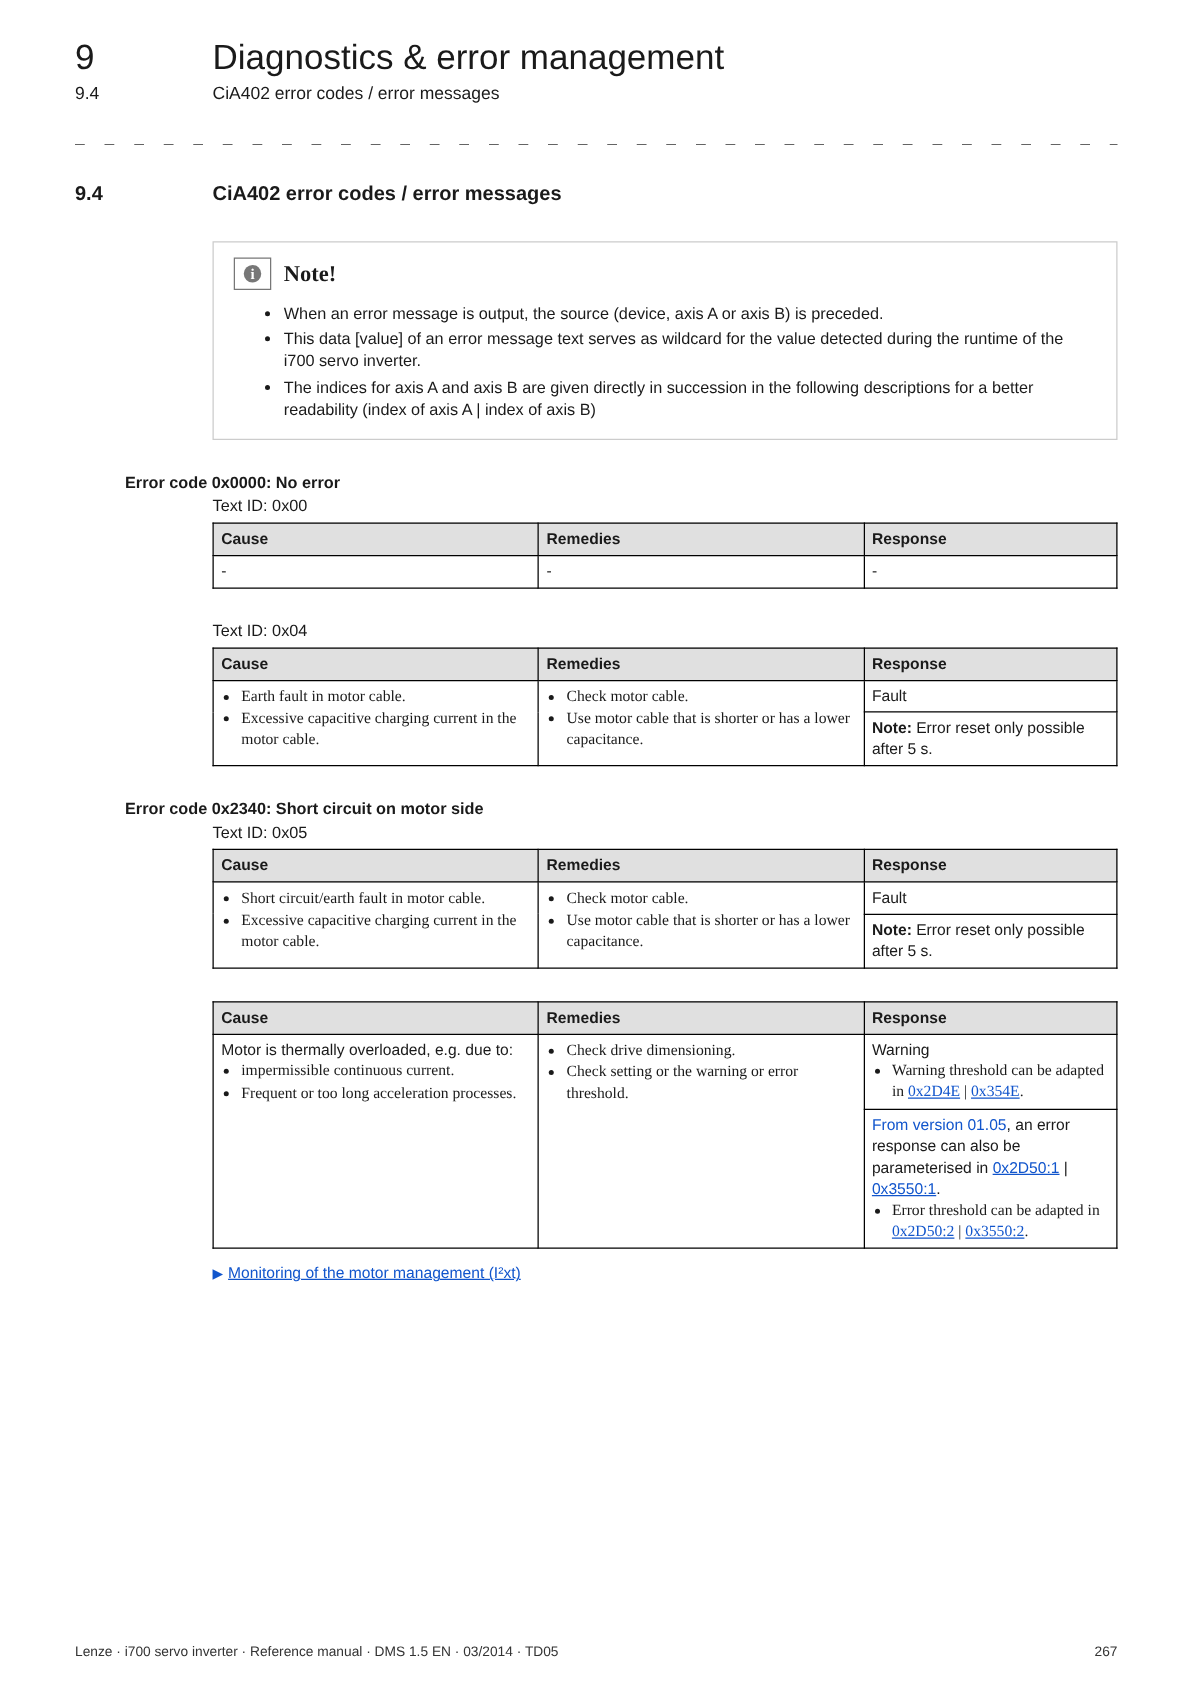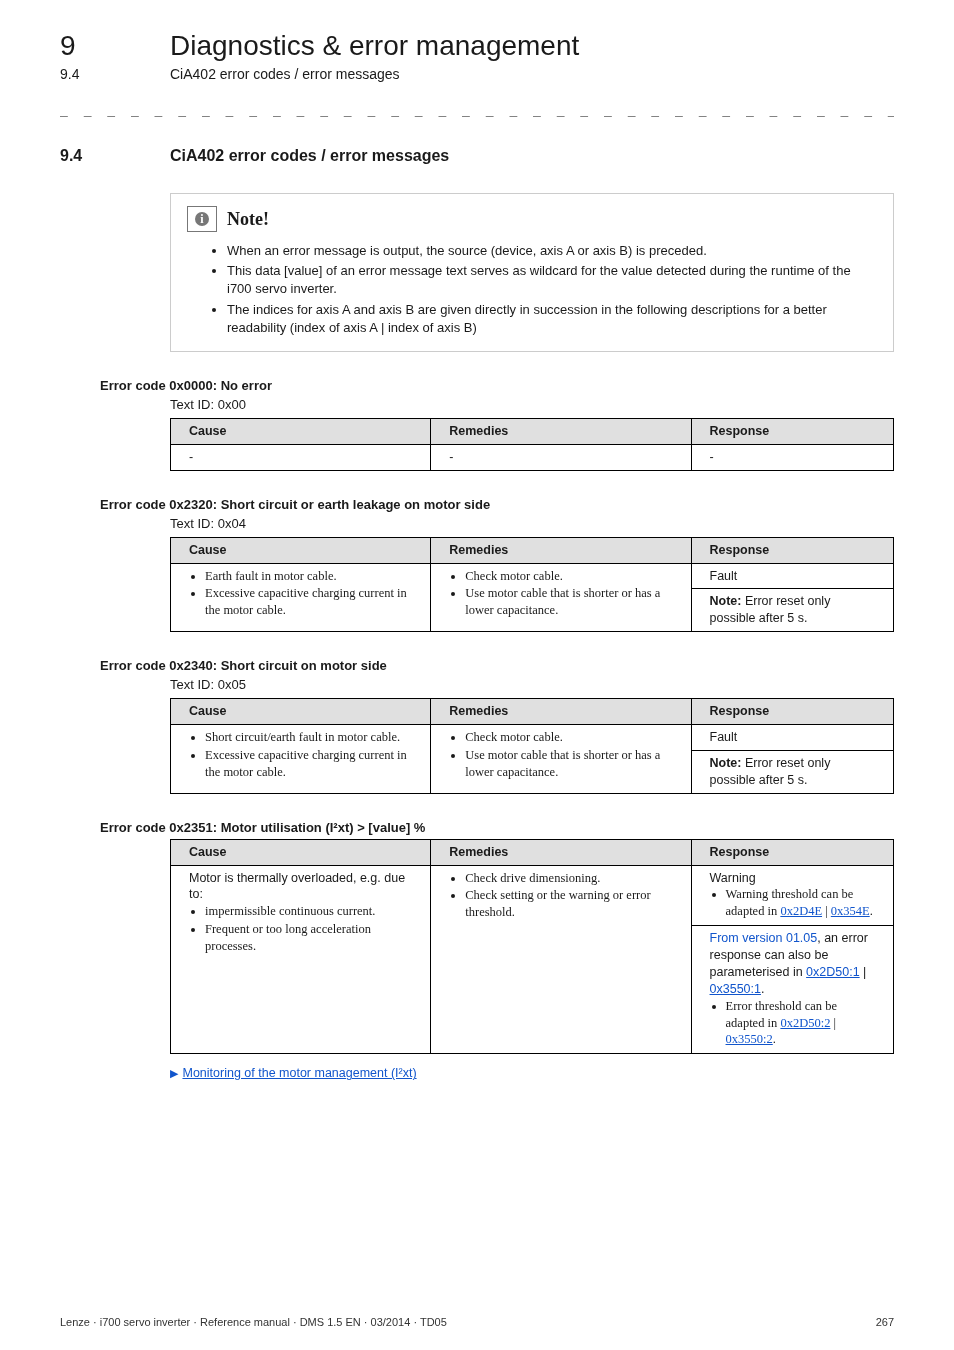--- a/index.html
+++ b/index.html
@@ -137,21 +137,21 @@
     margin-bottom: 6px;
   }
   table.remedy {
     border-collapse: collapse;
     width: 100%;
     margin-bottom: 26px;
     table-layout: fixed;
   }
   table.remedy th, table.remedy td {
     border: 1px solid var(--border-color);
-    padding: 4px 18px;
+    padding: 4px 6px;
     text-align: left;
     vertical-align: top;
     font-size: 12.5px;
     line-height: 1.35;
   }
   table.remedy th {
     background: var(--grey-bg);
     font-weight: 700;
   }
   table.remedy .col-cause { width: 36%; }
@@ -250,21 +250,20 @@
       </tr>
       <tr>
         <td>-</td>
         <td>-</td>
         <td>-</td>
       </tr>
     </tbody>
       </table>
   </div>
 
-  <div class="error-heading">Error code 0x2320: Short circuit or earth leakage on motor side</div>
   <div class="indented-block">
     <div class="textid">Text ID: 0x04</div>
     <table class="remedy">
       <colgroup>
           <col class="col-cause">
           <col class="col-rem">
           <col class="col-resp">
         </colgroup>
       <tbody>
           <tr>
@@ -328,21 +327,20 @@
       </tr>
       <tr>
         <td>
           <strong>Note:</strong><span> Error reset only possible after 5 s.</span>
         </td>
       </tr>
     </tbody>
       </table>
   </div>
 
-  <div class="error-heading">Error code 0x2351: Motor utilisation (I²xt) &gt; [value] %</div>
   <div class="indented-block">
     <table class="remedy">
       <colgroup>
           <col class="col-cause">
           <col class="col-rem">
           <col class="col-resp">
         </colgroup>
       <tbody>
           <tr>
         <th>Cause</th>

